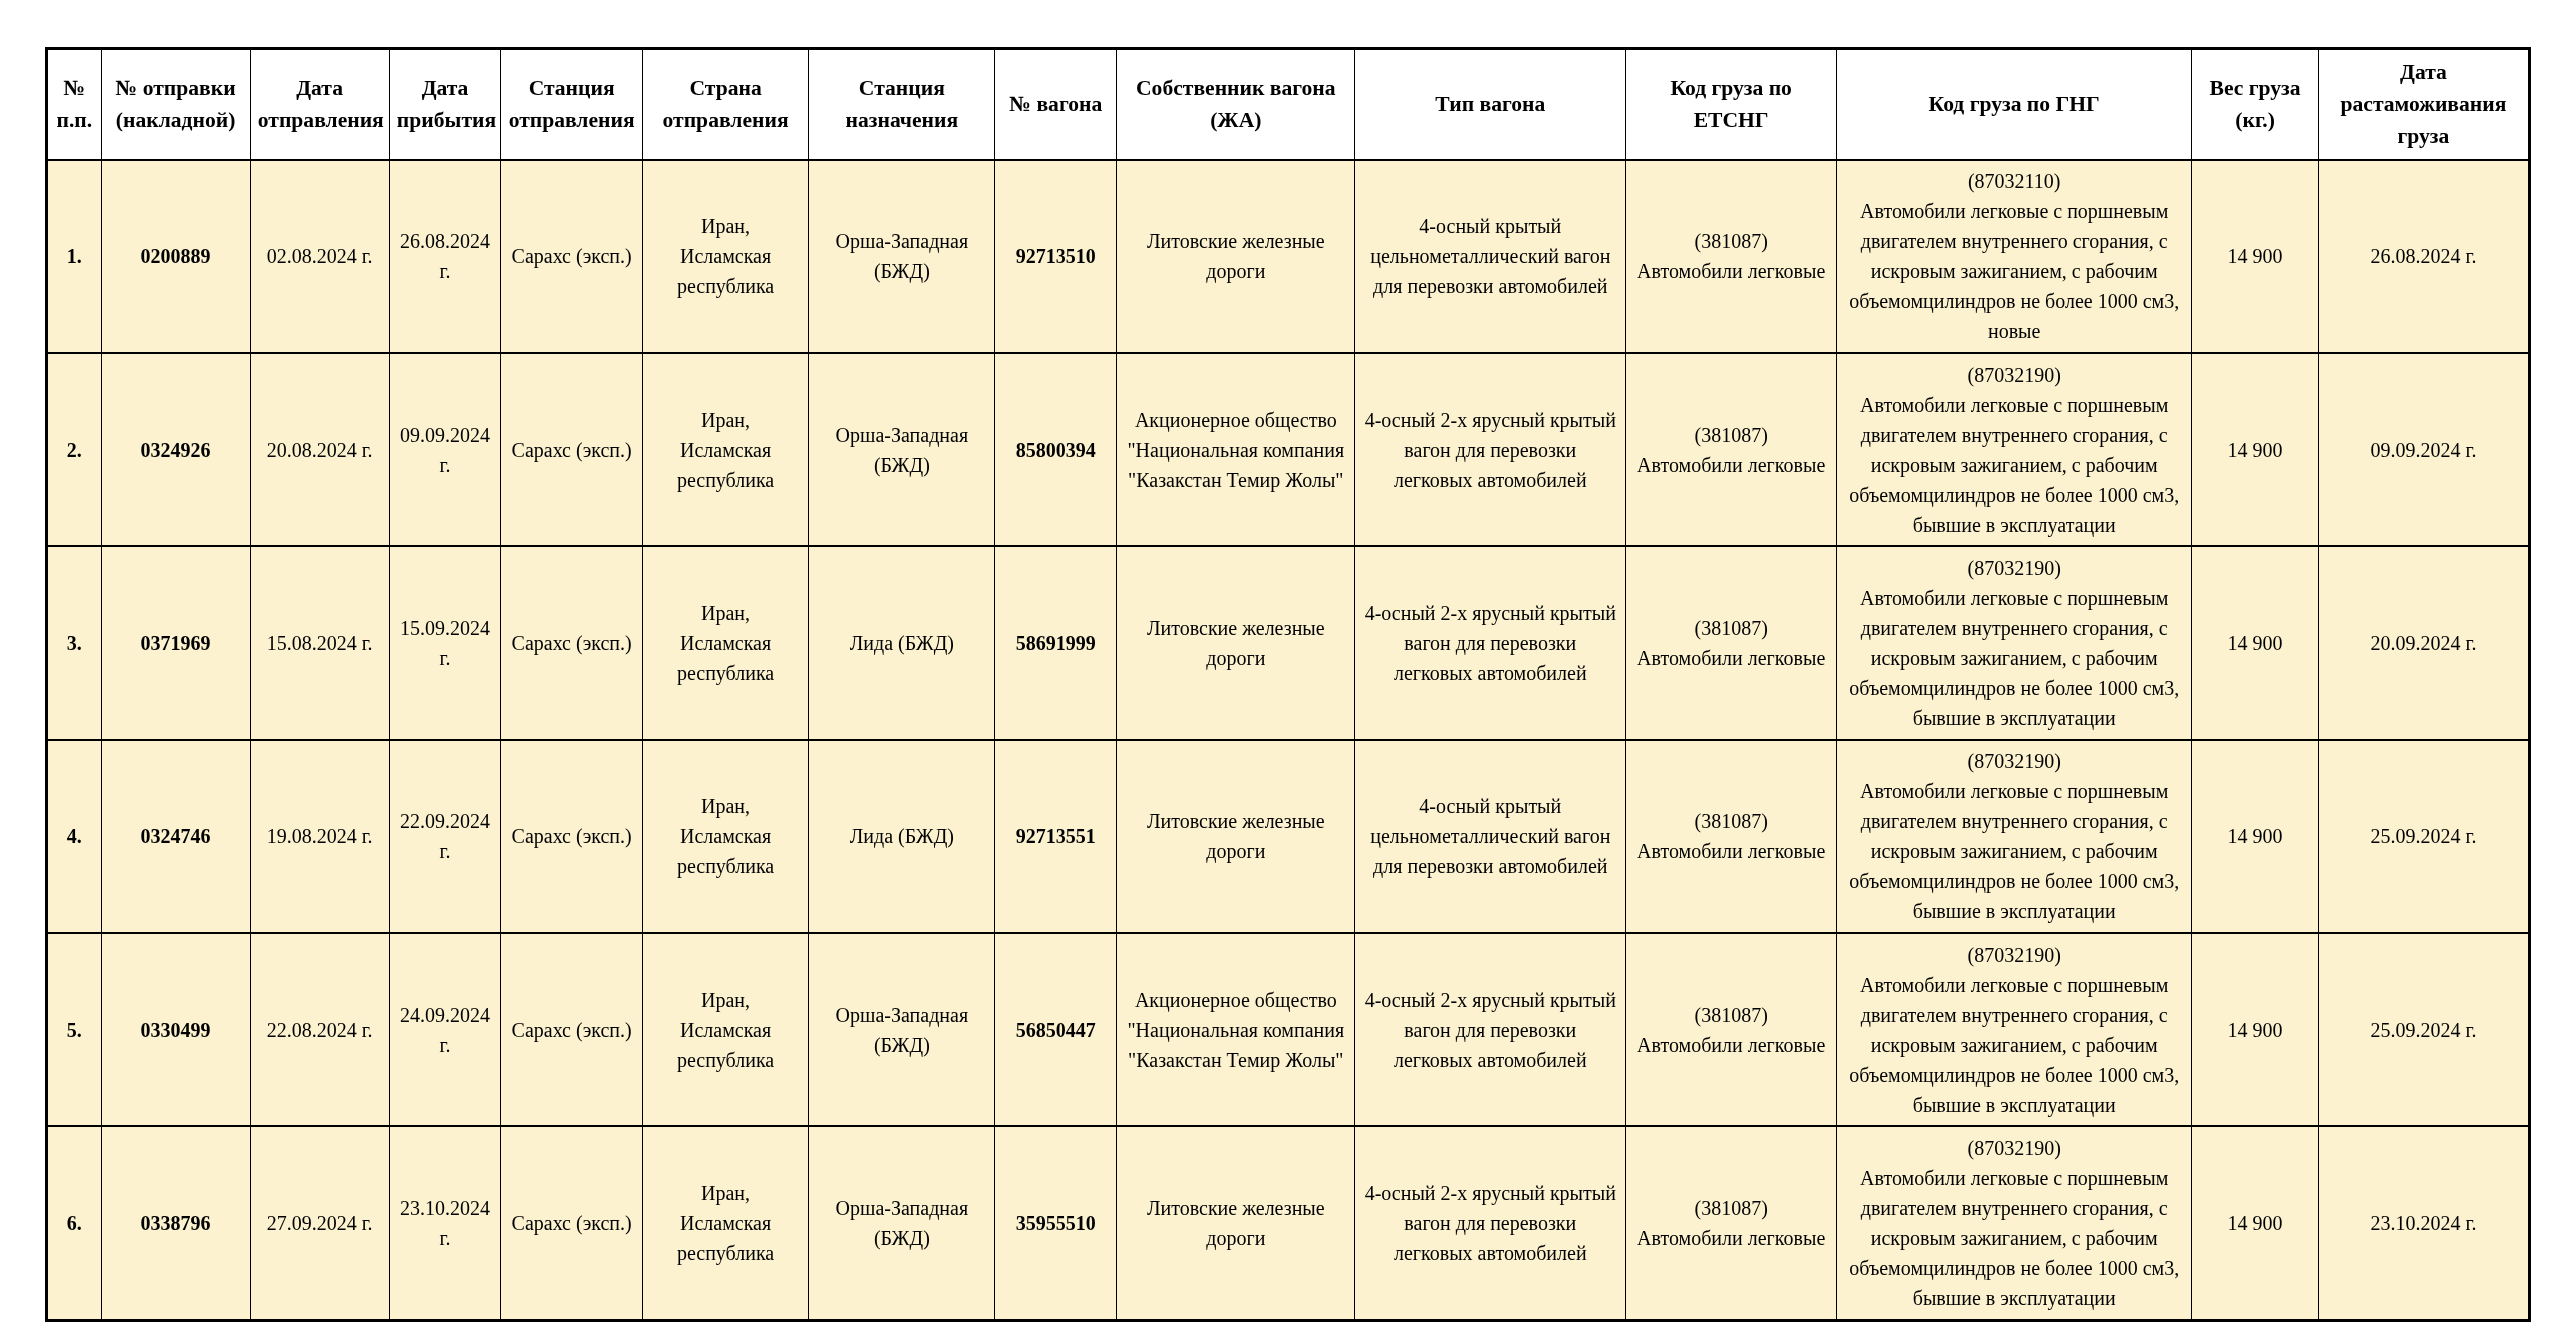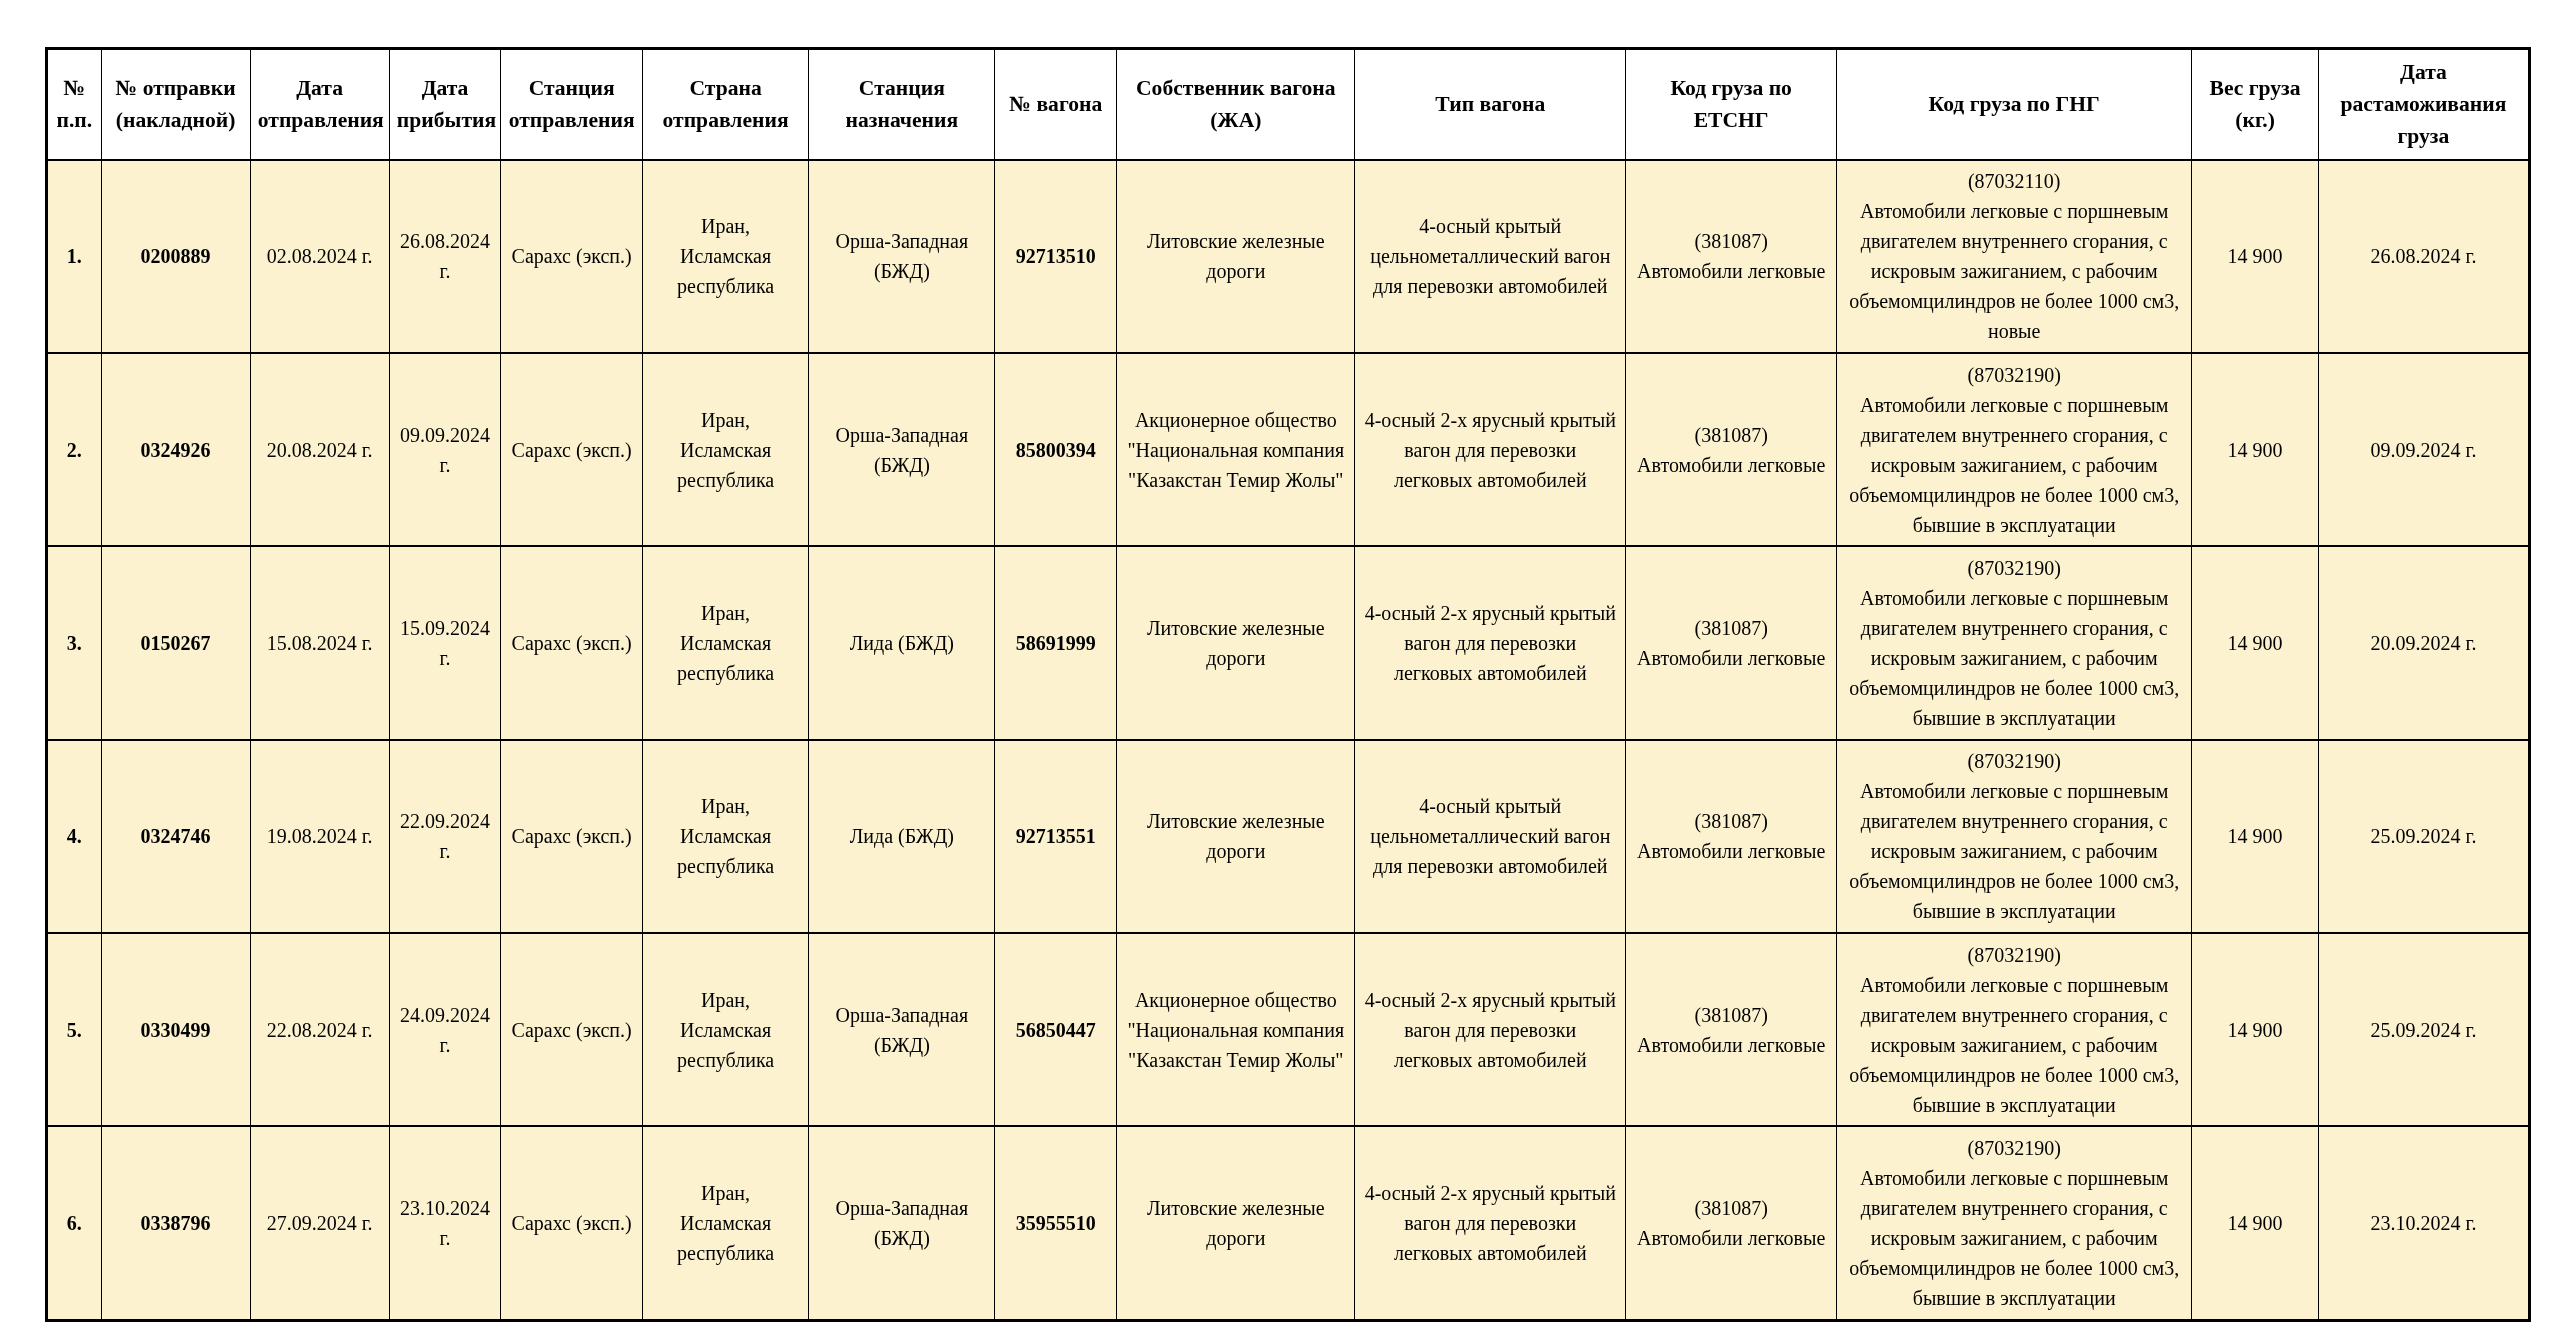--- a/index.html
+++ b/index.html
@@ -127,21 +127,21 @@
           <td>4-осный 2-х ярусный крытый вагон для перевозки легковых автомобилей</td>
           <td>(381087)
 Автомобили легковые</td>
           <td>(87032190)
 Автомобили легковые с поршневым двигателем внутреннего сгорания, с искровым зажиганием, с рабочим объемомцилиндров не более 1000 см3, бывшие в эксплуатации</td>
           <td>14 900</td>
           <td>09.09.2024 г.</td>
         </tr>
         <tr>
           <td class="bold">3.</td>
-          <td class="bold">0150267</td>
+          <td class="bold">0371969</td>
           <td>15.08.2024 г.</td>
           <td>15.09.2024 г.</td>
           <td>Сарахс (эксп.)</td>
           <td>Иран,
 Исламская
 республика</td>
           <td>Лида (БЖД)</td>
           <td class="bold">58691999</td>
           <td>Литовские железные дороги</td>
           <td>4-осный 2-х ярусный крытый вагон для перевозки легковых автомобилей</td>

